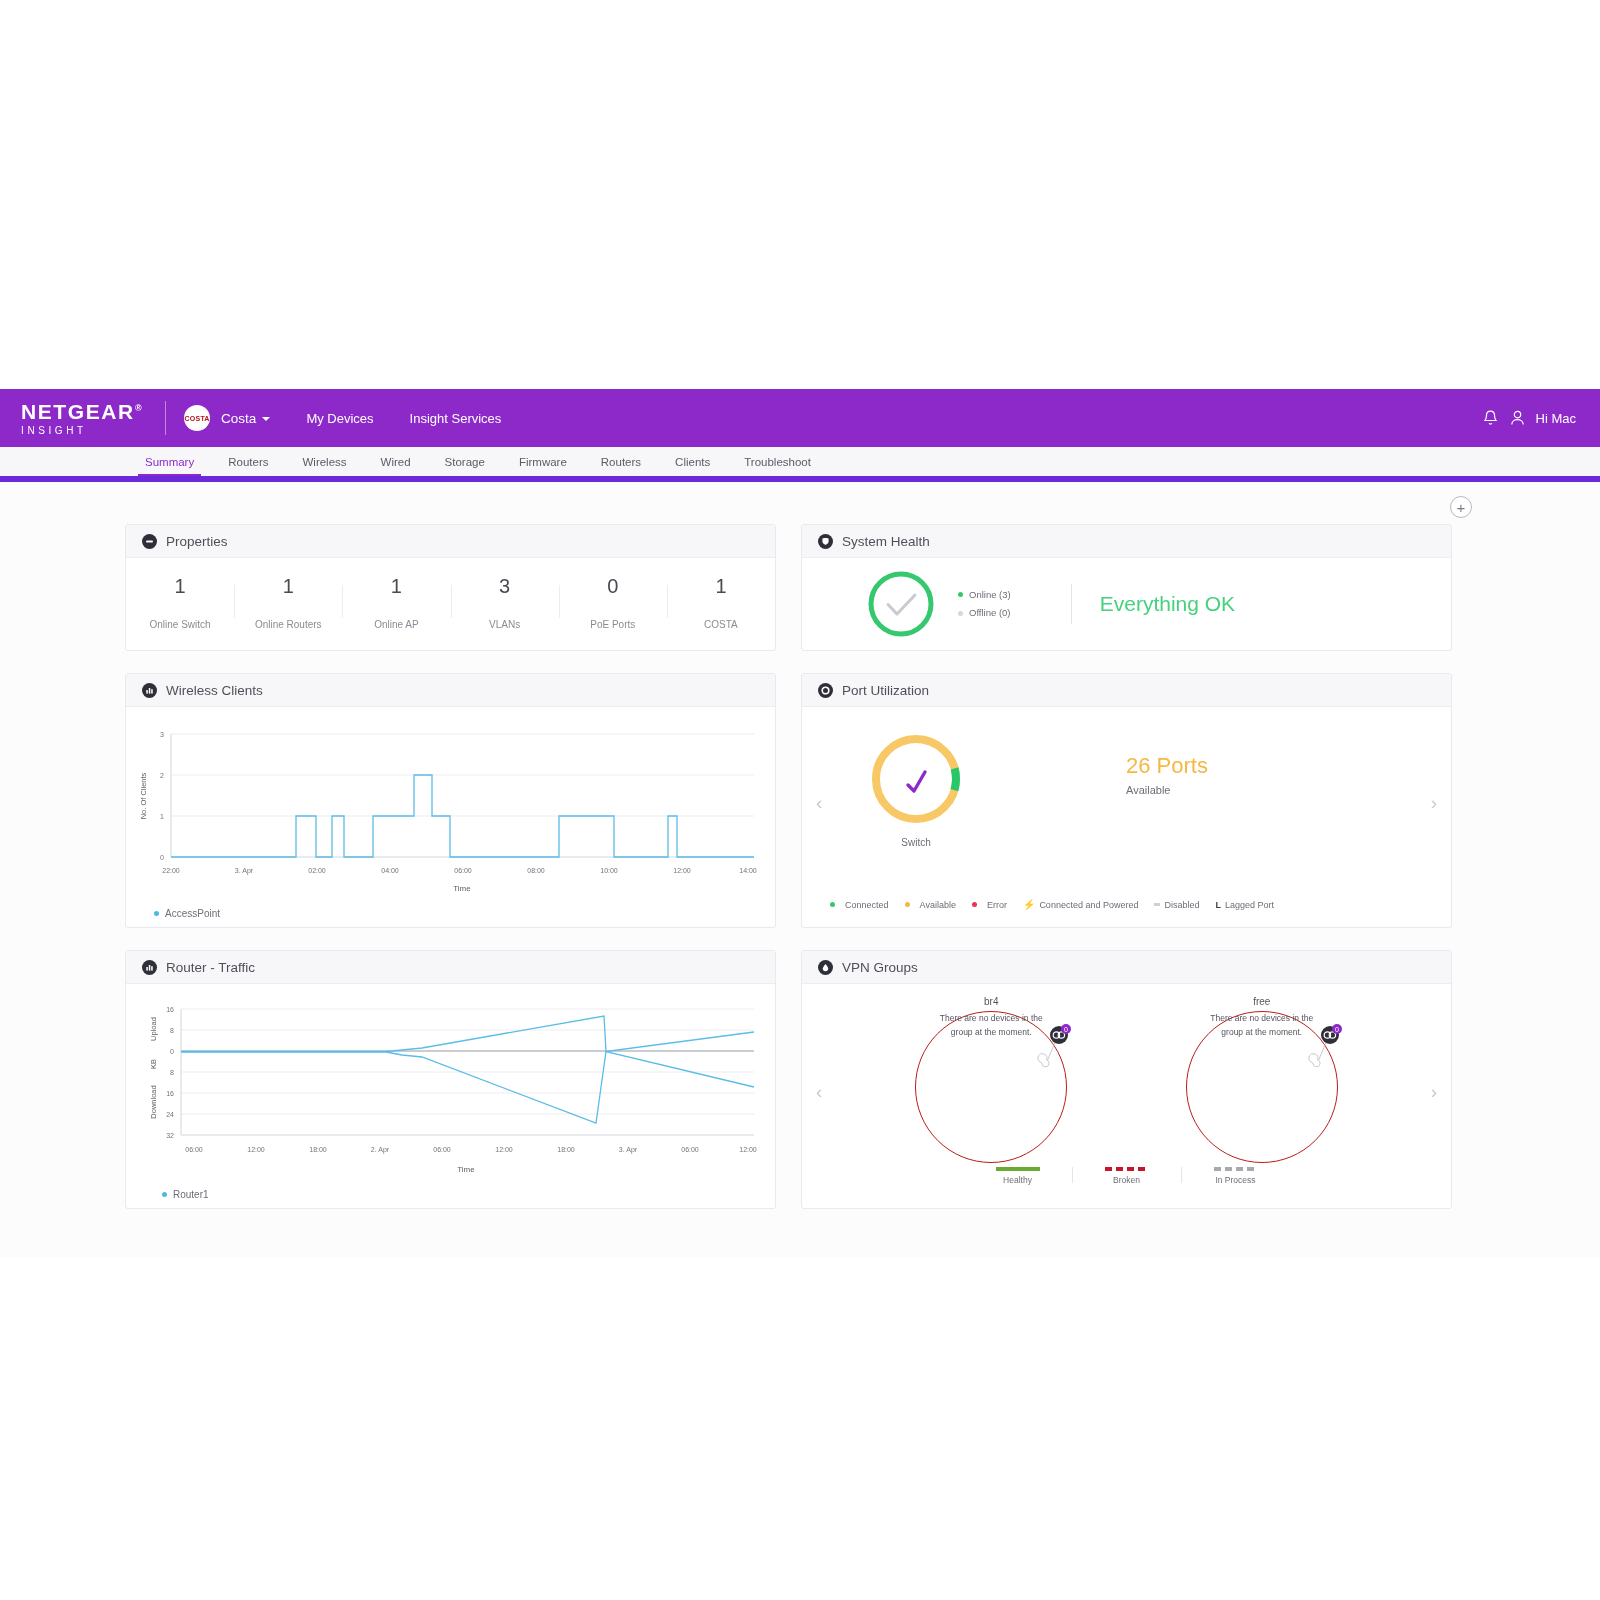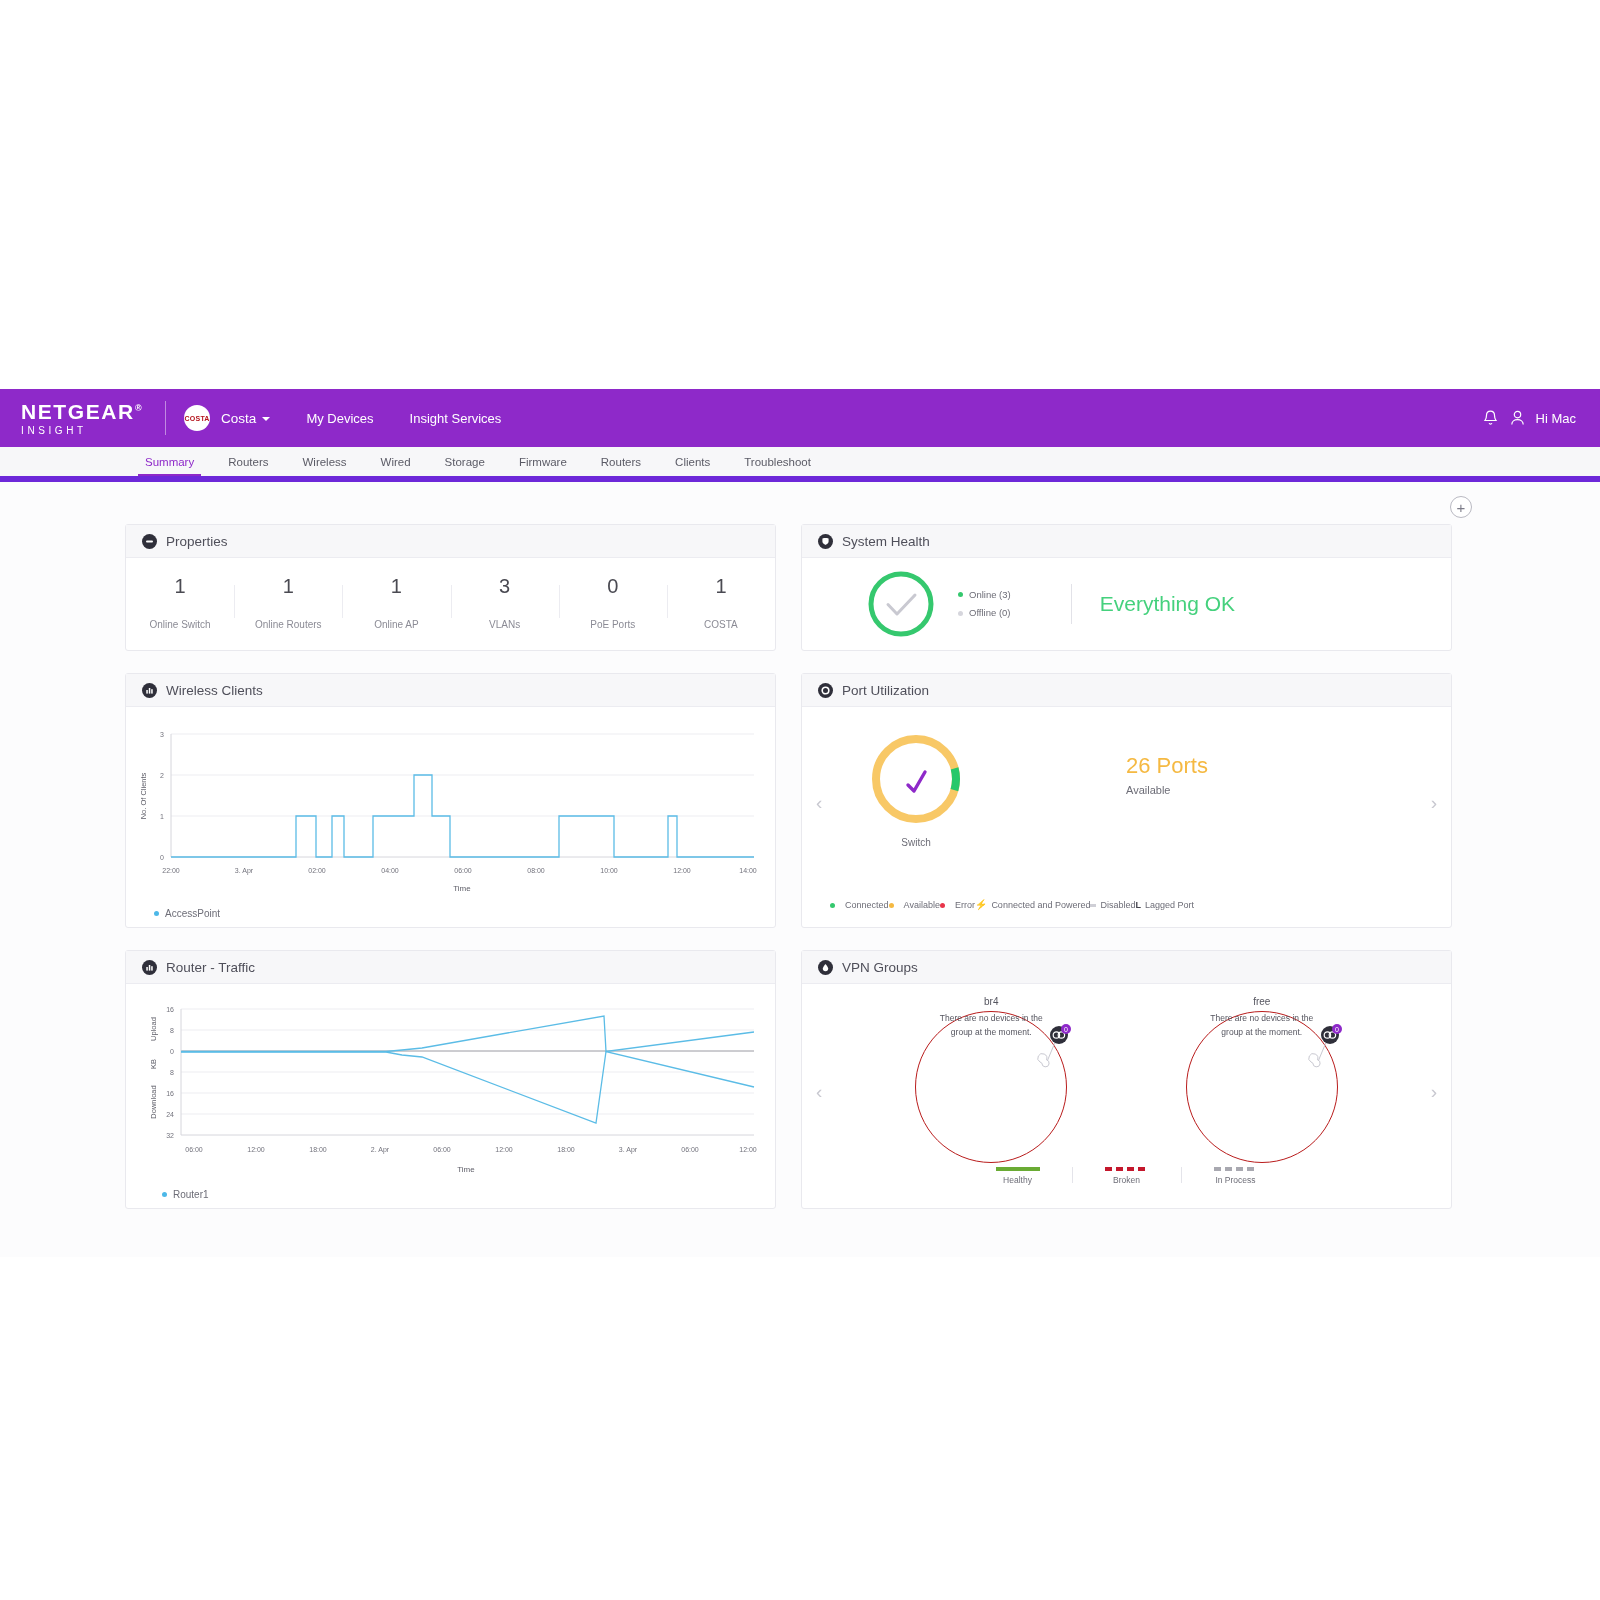--- a/index.html
+++ b/index.html
@@ -79,21 +79,21 @@
   .chart-body { height:192px; position:relative; }
   .chart-legend { height:28px; display:flex; align-items:center; padding-left:28px; font-size:10px; color:#6d6d77; }
 
   
   .pu-body { height:192px; position:relative; display:flex; align-items:flex-start; }
   .pu-donut { margin:24px 0 16px 66px; position:relative; width:96px; }
   .pu-label { text-align:center; font-size:10px; color:#6d6d77; margin-top:6px; }
   .pu-right { margin:46px 0 0 162px; }
   .pu-count { font-size:22px; color:#f5b942; font-weight:300; }
   .pu-sub { font-size:11px; color:#6d6d77; margin-top:5px; }
-  .pu-legend { display:flex; align-items:flex-end; padding:0 28px 10px; font-size:9px; color:#6d6d77; }
+  .pu-legend { display:flex; align-items:center; gap:16px; padding:0 28px 10px; font-size:9px; color:#6d6d77; }
   .pu-legend span.l { display:flex; align-items:center; gap:4px; }
   .arrow { position:absolute; top:50%; transform:translateY(-50%); color:#c8c8d0; font-size:19px; cursor:pointer; user-select:none; }
   .arrow.left { left:14px; }
   .arrow.right { right:14px; }
 
   
   .vpn-body { height:215px; position:relative; }
   .vpn-groups { display:flex; justify-content:space-around; padding:12px 54px 0; }
   .vpn-grp { width:200px; text-align:center; position:relative; }
   .vpn-name { font-size:10px; color:#55555f; margin-bottom:4px; }

